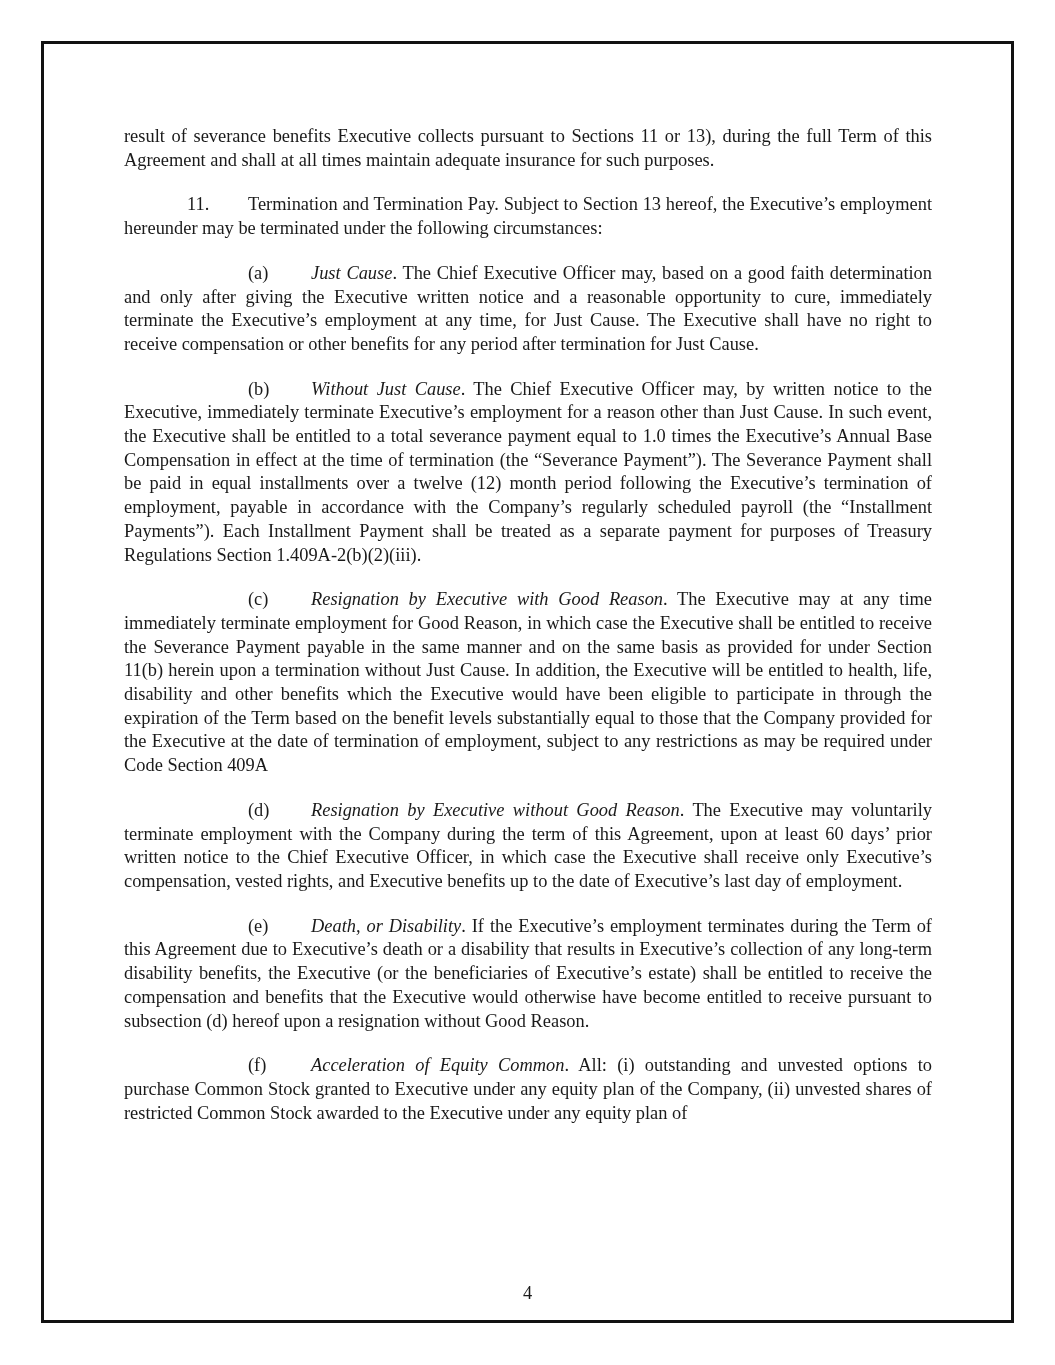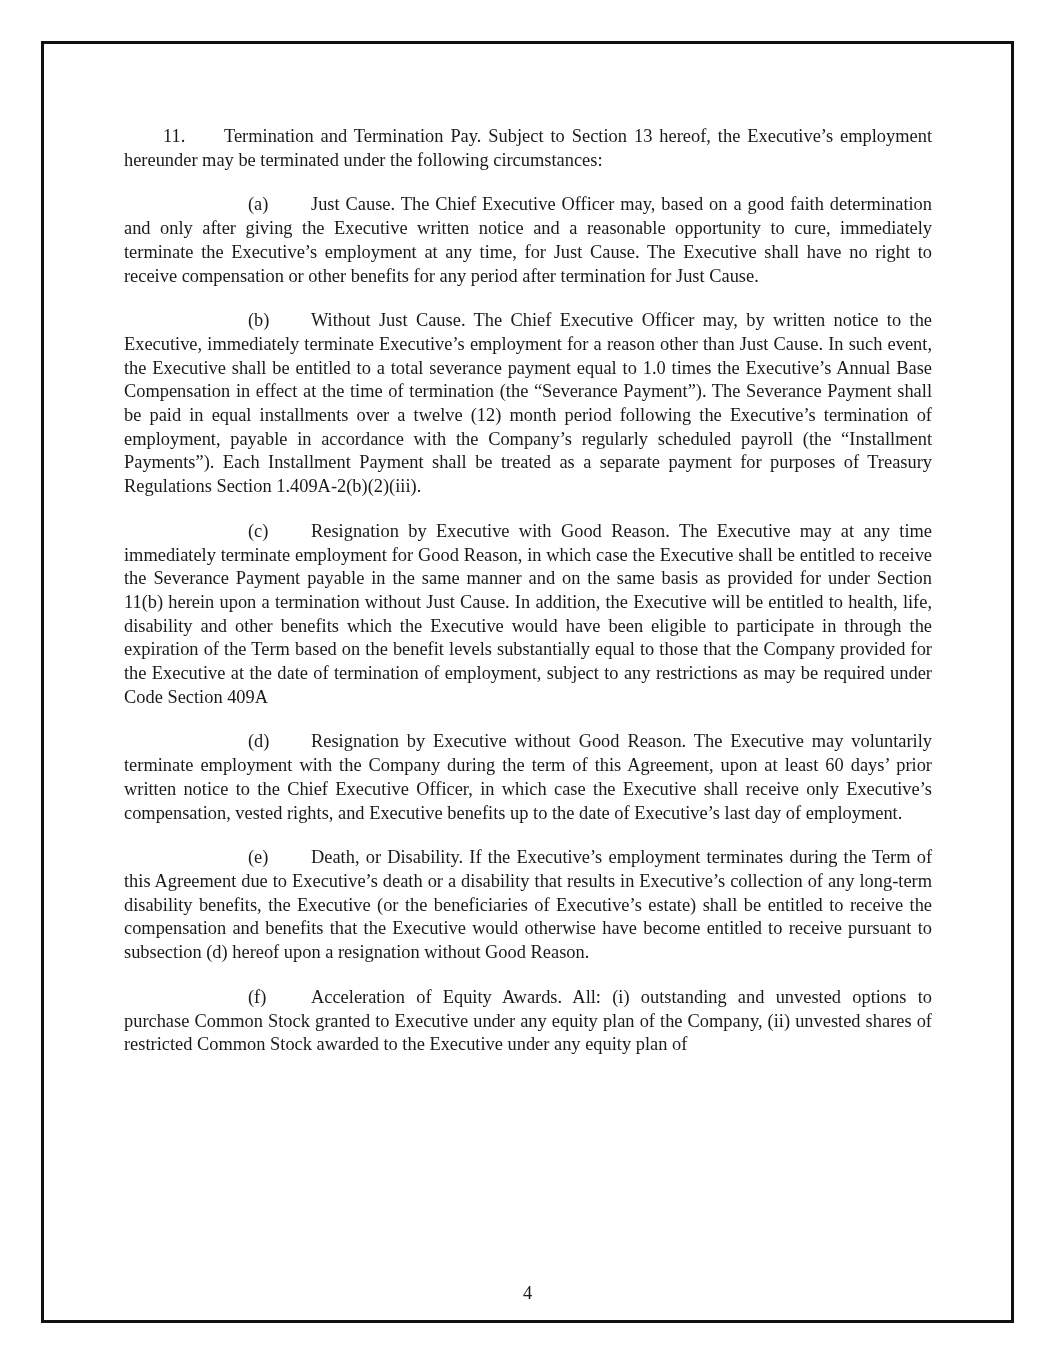--- a/index.html
+++ b/index.html
@@ -18,51 +18,52 @@
     font-family: "Liberation Serif", "DejaVu Serif", serif;
     font-size: 18.4px;
     line-height: 23.7px;
     color: #1a1a1a;
   }
   .para {
     margin: 0 0 21px 0;
     text-align: justify;
   }
   .para.first { text-indent: 0; }
-  .sec-num { display: inline-block; width: 61px; margin-left: 39px; }
+  .sec-num { display: inline-block; width: 61px; margin-left: 63px; }
   .sub-label { display: inline-block; width: 63px; margin-left: 124px; }
   .sec-title { }
-  .sub-title { }
+  .sub-title { font-style: italic; }
   .page-number {
     position: absolute;
     left: 0; right: 0;
     top: 1283px;
     text-align: center;
     font-family: "Liberation Serif", "DejaVu Serif", serif;
     font-size: 18.4px;
     color: #1a1a1a;
   }
 </style>
 </head>
 <body>
 
 <div class="page-frame"></div>
 
 <div class="content">
 
+  <p class="para first">result of severance benefits Executive collects pursuant to Sections 11 or 13), during the full Term of this Agreement and shall at all times maintain adequate insurance for such purposes.</p>
 
   <p class="para"><span class="sec-num">11.</span><span class="sec-title">Termination and Termination Pay</span><span>.  Subject to Section 13 hereof, the Executive’s employment hereunder may be terminated under the following circumstances:</span></p>
 
   <p class="para"><span class="sub-label">(a)</span><span class="sub-title">Just Cause</span><span>.  The Chief Executive Officer may, based on a good faith determination and only after giving the Executive written notice and a reasonable opportunity to cure, immediately terminate the Executive’s employment at any time, for Just Cause.  The Executive shall have no right to receive compensation or other benefits for any period after termination for Just Cause.</span></p>
 
   <p class="para"><span class="sub-label">(b)</span><span class="sub-title">Without Just Cause</span><span>.  The Chief Executive Officer may, by written notice to the Executive, immediately terminate Executive’s employment for a reason other than Just Cause. In such event, the Executive shall be entitled to a total severance payment equal to 1.0 times the Executive’s Annual Base Compensation in effect at the time of termination (the “Severance Payment”). The Severance Payment shall be paid in equal installments over a twelve (12) month period following the Executive’s termination of employment, payable in accordance with the Company’s regularly scheduled payroll (the “Installment Payments”). Each Installment Payment shall be treated as a separate payment for purposes of Treasury Regulations Section 1.409A-2(b)(2)(iii).</span></p>
 
   <p class="para"><span class="sub-label">(c)</span><span class="sub-title">Resignation by Executive with Good Reason</span><span>.  The Executive may at any time immediately terminate employment for Good Reason, in which case the Executive shall be entitled to receive the Severance Payment payable in the same manner and on the same basis as provided for under Section 11(b) herein upon a termination without Just Cause.  In addition, the Executive will be entitled to health, life, disability and other benefits which the Executive would have been eligible to participate in through the expiration of the Term based on the benefit levels substantially equal to those that the Company provided for the Executive at the date of termination of employment, subject to any restrictions as may be required under Code Section 409A</span></p>
 
   <p class="para"><span class="sub-label">(d)</span><span class="sub-title">Resignation by Executive without Good Reason</span><span>.  The Executive may voluntarily terminate employment with the Company during the term of this Agreement, upon at least 60 days’ prior written notice to the Chief Executive Officer, in which case the Executive shall receive only Executive’s compensation, vested rights, and Executive benefits up to the date of Executive’s last day of employment.</span></p>
 
   <p class="para"><span class="sub-label">(e)</span><span class="sub-title">Death, or Disability</span><span>.  If the Executive’s employment terminates during the Term of this Agreement due to Executive’s death or a disability that results in Executive’s collection of any long-term disability benefits, the Executive (or the beneficiaries of Executive’s estate) shall be entitled to receive the compensation and benefits that the Executive would otherwise have become entitled to receive pursuant to subsection (d) hereof upon a resignation without Good Reason.</span></p>
 
-  <p class="para"><span class="sub-label">(f)</span><span class="sub-title">Acceleration of Equity Awards</span><span>.  All: (i) outstanding and unvested options to purchase Common Stock granted to Executive under any equity plan of the Company, (ii) unvested shares of restricted Common Stock awarded to the Executive under any equity plan of</span></p>
+  <p class="para"><span class="sub-label">(f)</span><span class="sub-title">Acceleration of Equity Common</span><span>.  All: (i) outstanding and unvested options to purchase Common Stock granted to Executive under any equity plan of the Company, (ii) unvested shares of restricted Common Stock awarded to the Executive under any equity plan of</span></p>
 
 </div>
 
 <div class="page-number">4</div>
 
 </body></html>

